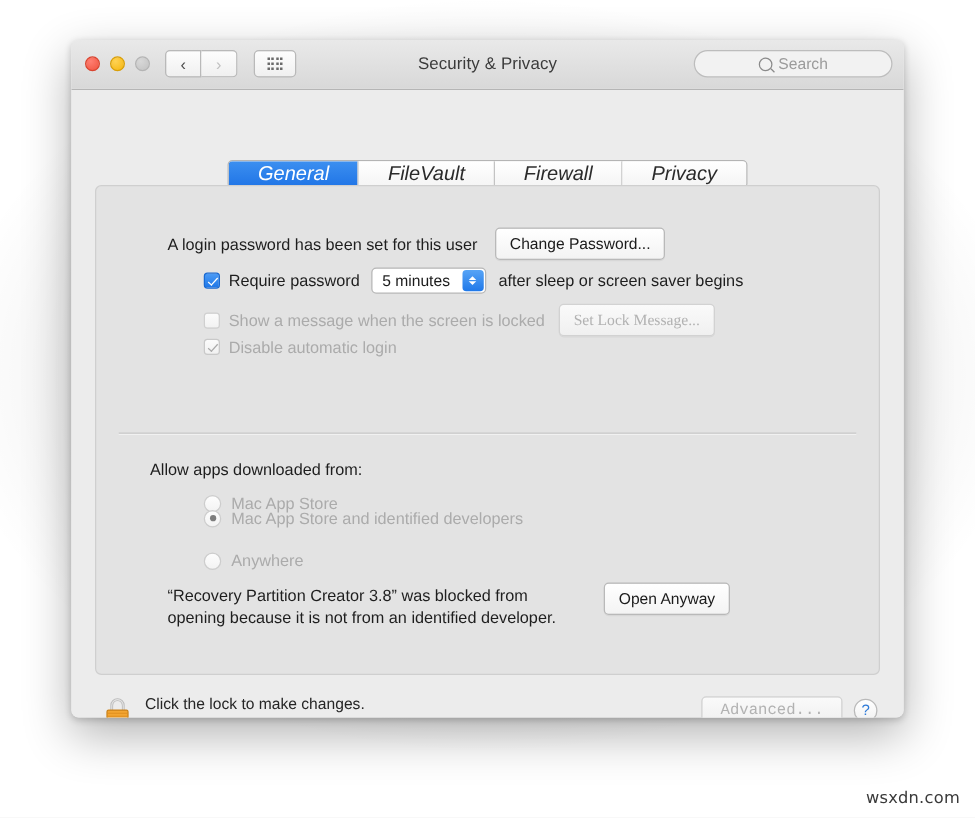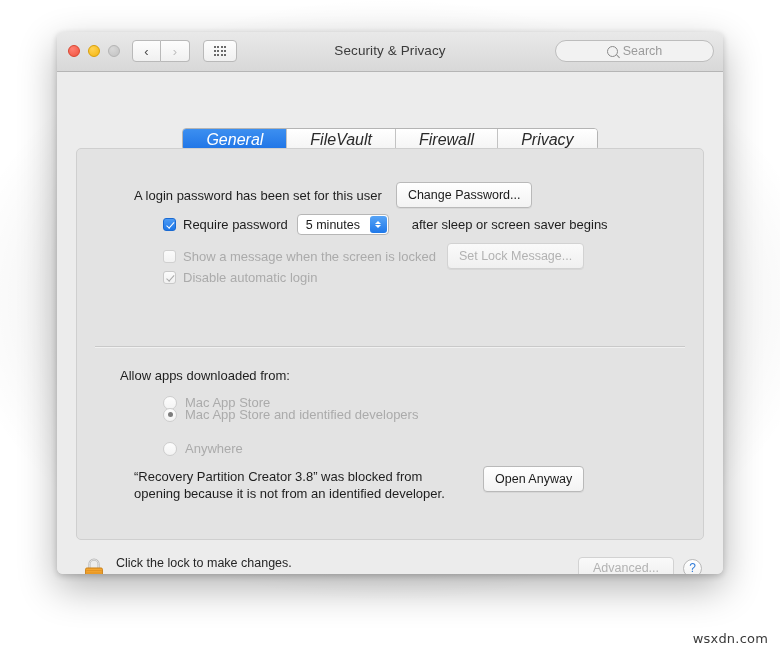--- a/index.html
+++ b/index.html
@@ -451,27 +451,27 @@
       <div class="row" style="left:86px; top:65px;">
         <span class="cbox on"></span>
         <span class="lbl" style="margin-left:7px;">Require password</span>
         <span class="popup" style="margin-left:9px;">
           <span class="val">5 minutes</span>
           <span class="stepper">
             <span class="ar up"></span>
             <span class="ar down"></span>
           </span>
         </span>
-        <span class="lbl" style="margin-left:23px;">after sleep or screen saver begins</span>
+        <span class="lbl" style="margin-left:10px;">after sleep or screen saver begins</span>
       </div>
 
       <div class="row" style="left:86px; top:94px;">
         <span class="cbox offdim"></span>
         <span class="lbl dim" style="margin-left:7px;">Show a message when the screen is locked</span>
-        <span class="pushbtn disabled" style="margin-left:11px;">Set Lock Message...</span>
+        <span class="pushbtn disabled" style="margin-left:11px;font-family:Liberation Serif, serif;">Set Lock Message...</span>
       </div>
 
       <div class="row" style="left:86px; top:121px;">
         <span class="cbox ondim"></span>
         <span class="lbl dim" style="margin-left:7px;">Disable automatic login</span>
       </div>
 
       <div class="sep"></div>
 
       <div class="row" style="left:43px; top:219px;justify-content:center;">
@@ -507,20 +507,20 @@
             <line x1="3.4" y1="17.0" x2="18.6" y2="17.0"></line>
             <line x1="3.4" y1="19.4" x2="18.6" y2="19.4"></line>
             <line x1="3.4" y1="21.8" x2="18.6" y2="21.8"></line>
           </g>
         </svg>
       </span>
       <span class="locktext">Click the lock to make changes.</span>
     </div>
 
     <div class="bottomright">
-      <span class="pushbtn disabled" style="height:22px; padding:0 14px;">Advanced...</span>
+      <span class="pushbtn disabled" style="height:22px; padding:0 14px;font-family:Liberation Mono, monospace;">Advanced...</span>
       <span class="helpbtn">?</span>
     </div>
 
   </div>
 </div>
 
 <div class="watermark">wsxdn.com</div>
 
 </body></html>

